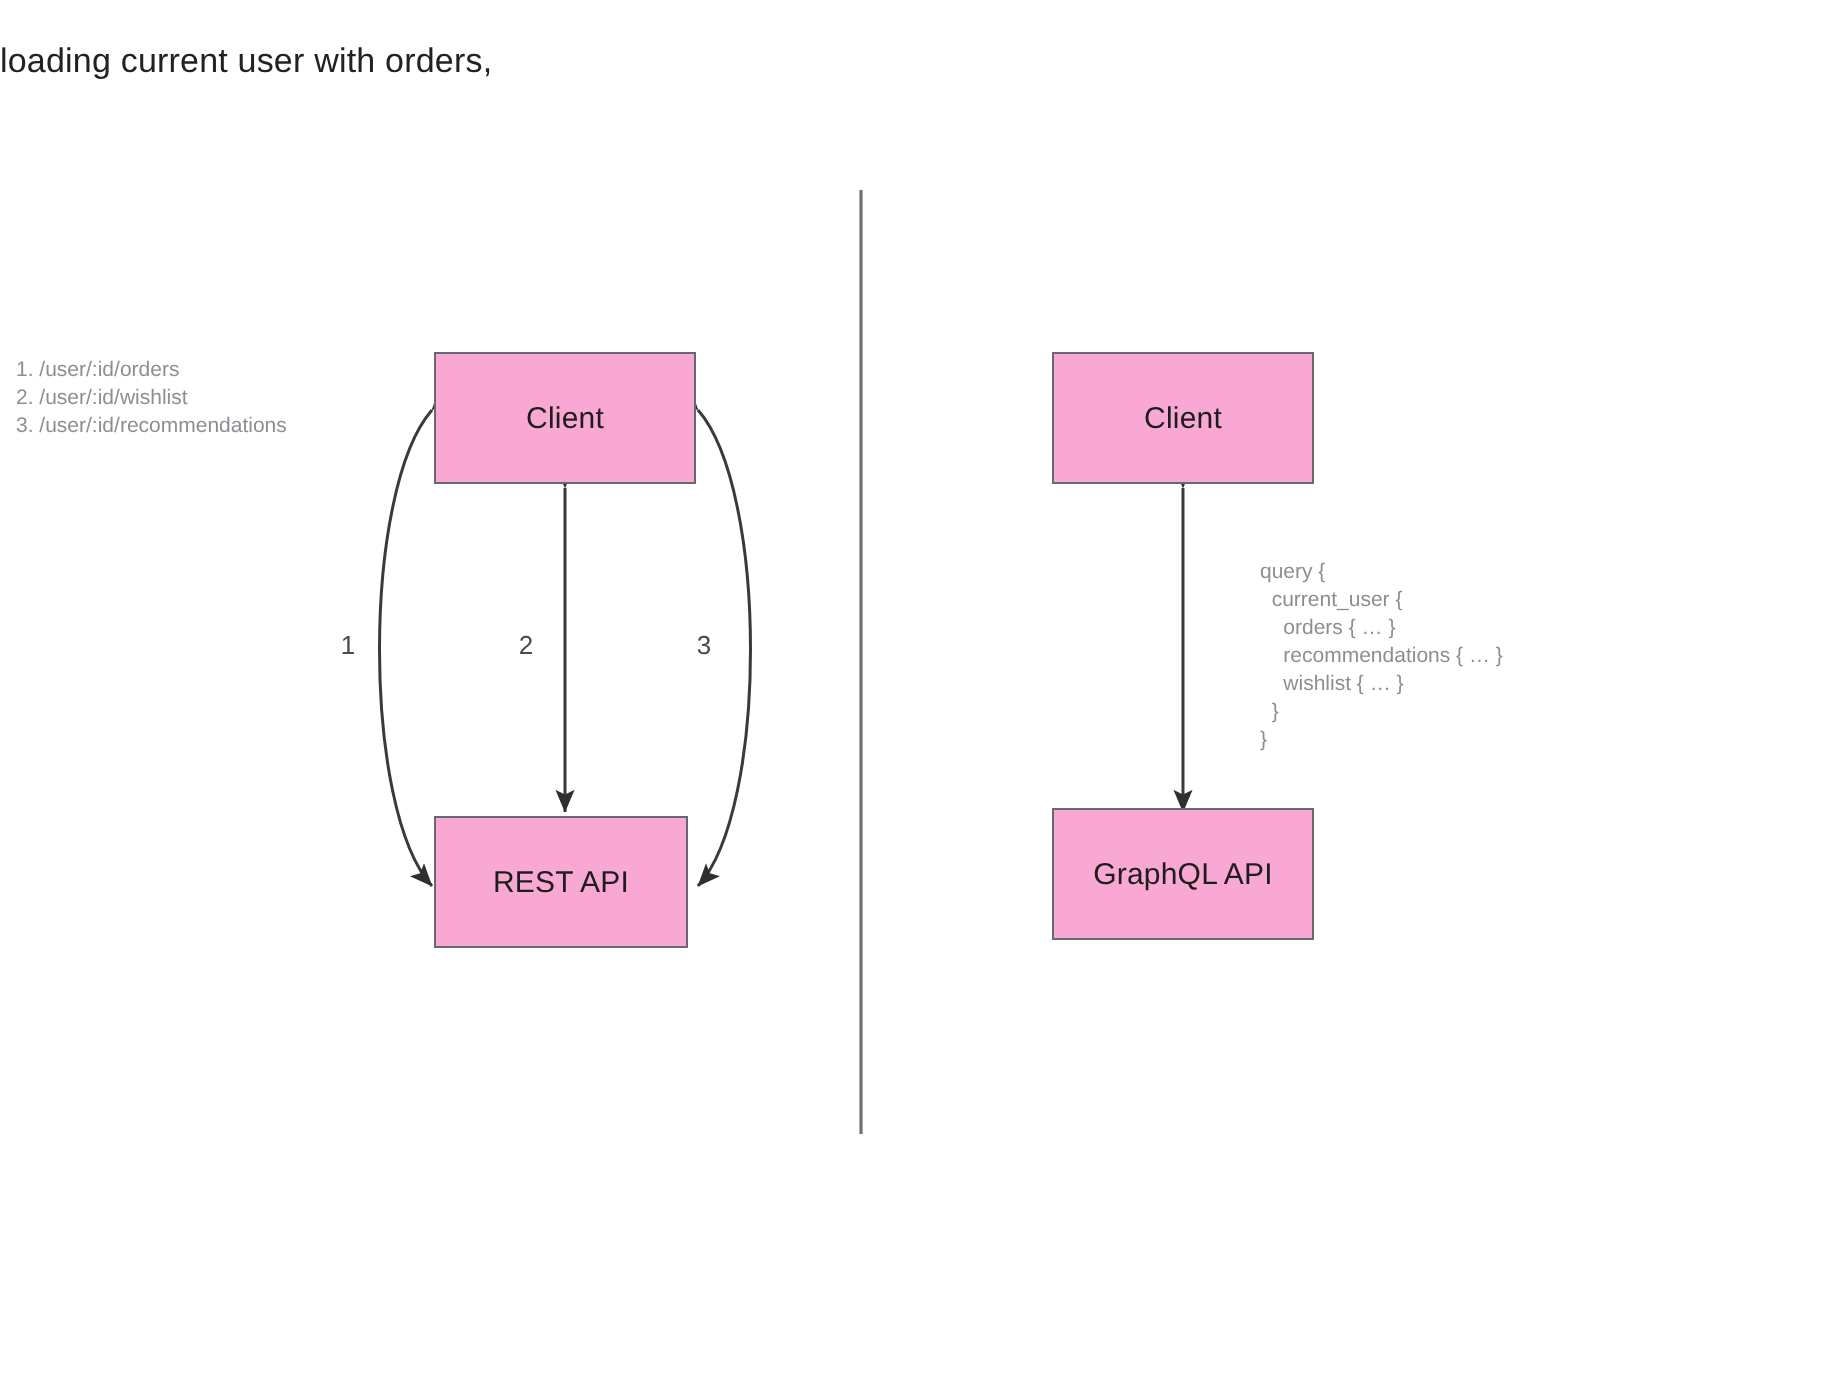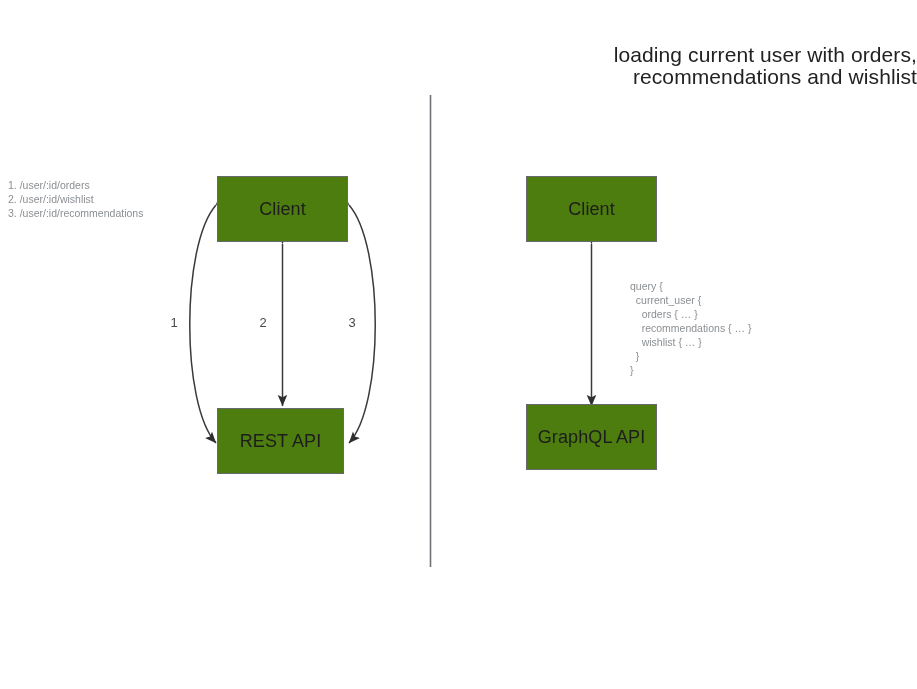--- a/index.html
+++ b/index.html
@@ -19,38 +19,37 @@
     position: absolute;
     inset: 0;
   }
   .abs { position: absolute; }
 
   
   #title {
     left: 0;
     top: 20px;
     width: 917px;
-    text-align: right;
-    font-size: 21px;
+    text-align: left;
+    font-size: 17px;
     line-height: 22px;
     color: #222222;
     letter-spacing: 0.1px;
-    margin-top: 24px;
   }
   #title .line { display: block; }
 
   
   .node {
     box-sizing: border-box;
-    background: #4d7c0f;
+    background: #f9a8d4;
     border: 1.4px solid #666a6e;
     display: flex;
     align-items: center;
     justify-content: center;
-    font-size: 18px;
+    font-size: 15px;
     color: #1d1d1d;
     letter-spacing: 0.1px;
   }
   #client-left  { left: 217px; top: 176px; width: 131px; height: 66px; }
   #rest-api     { left: 217px; top: 408px; width: 127px; height: 66px; }
   #client-right { left: 526px; top: 176px; width: 131px; height: 66px; }
   #graphql-api  { left: 526px; top: 404px; width: 131px; height: 66px; }
 
   
   .code {
@@ -82,21 +81,20 @@
     pointer-events: none;
   }
 </style>
 </head>
 <body>
 
 <div id="canvas">
 
   <div id="title" class="abs">
     <span class="line">loading current user with orders,</span>
-    <span class="line">recommendations and wishlist</span>
   </div>
 
   <svg id="edges" viewBox="0 0 917 689">
     <defs>
       <marker id="ah" markerWidth="9" markerHeight="9" refX="7.4" refY="3.2" orient="auto" markerUnits="strokeWidth">
         <path d="M0,0 L7.6,3.2 L0,6.4 L1.6,3.2 Z" fill="#2f2f2f"></path>
       </marker>
     </defs>
 
     <line x1="430.5" y1="95" x2="430.5" y2="567" stroke="#6e7276" stroke-width="1.6"></line>

